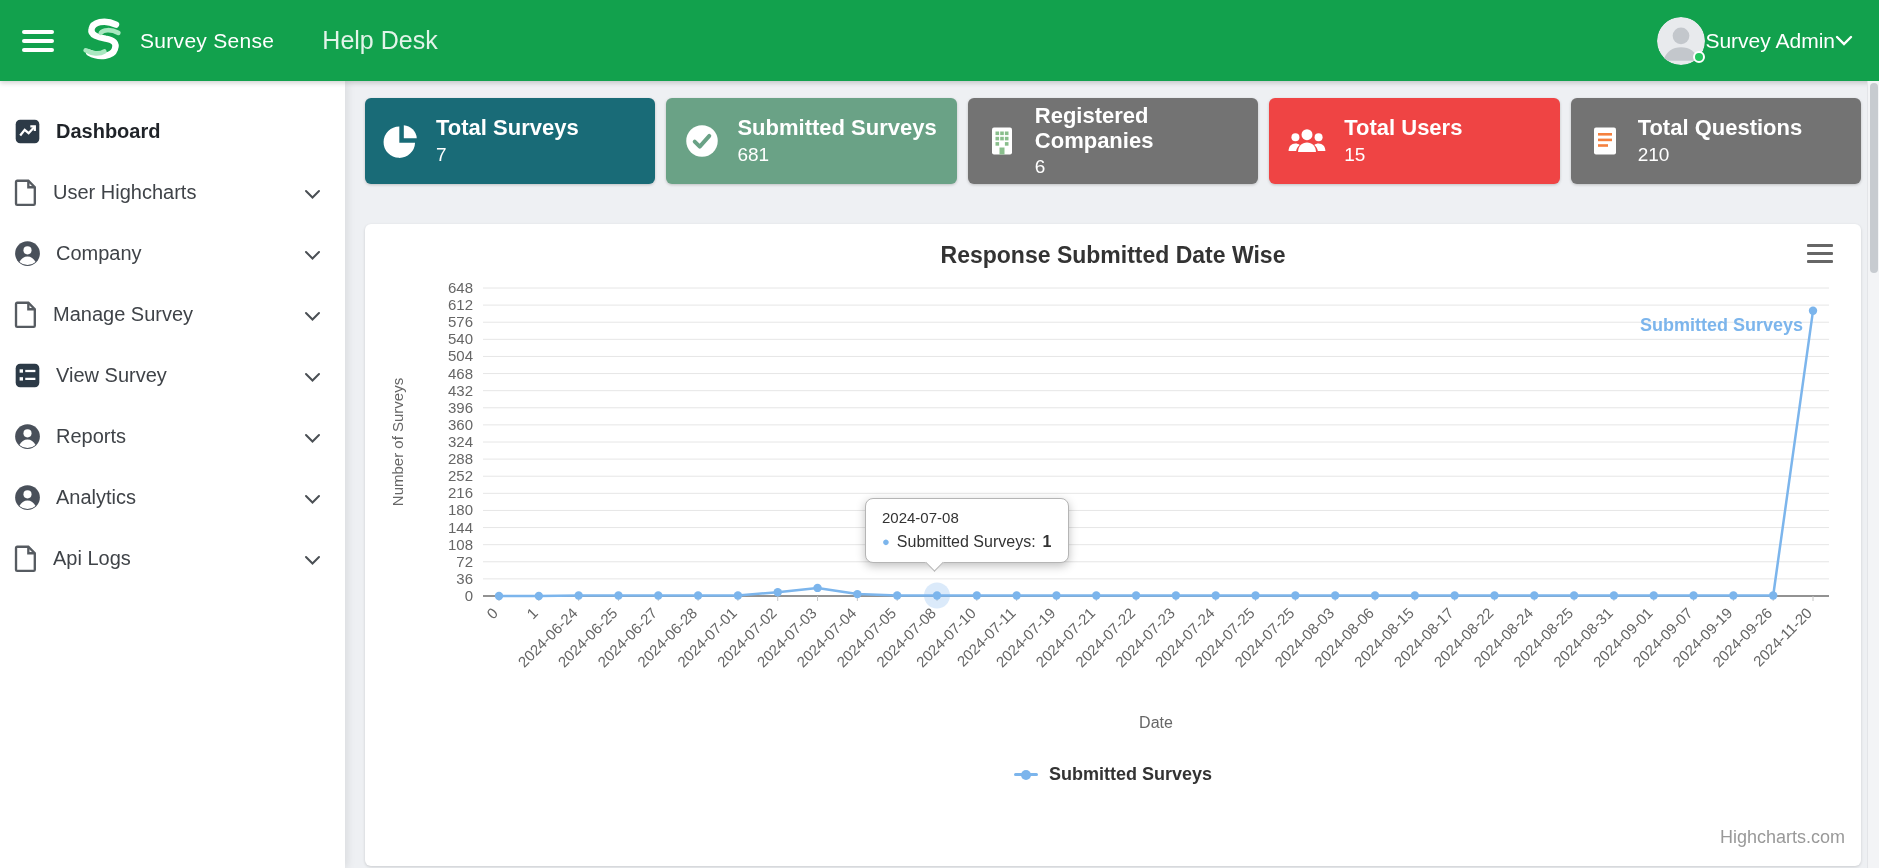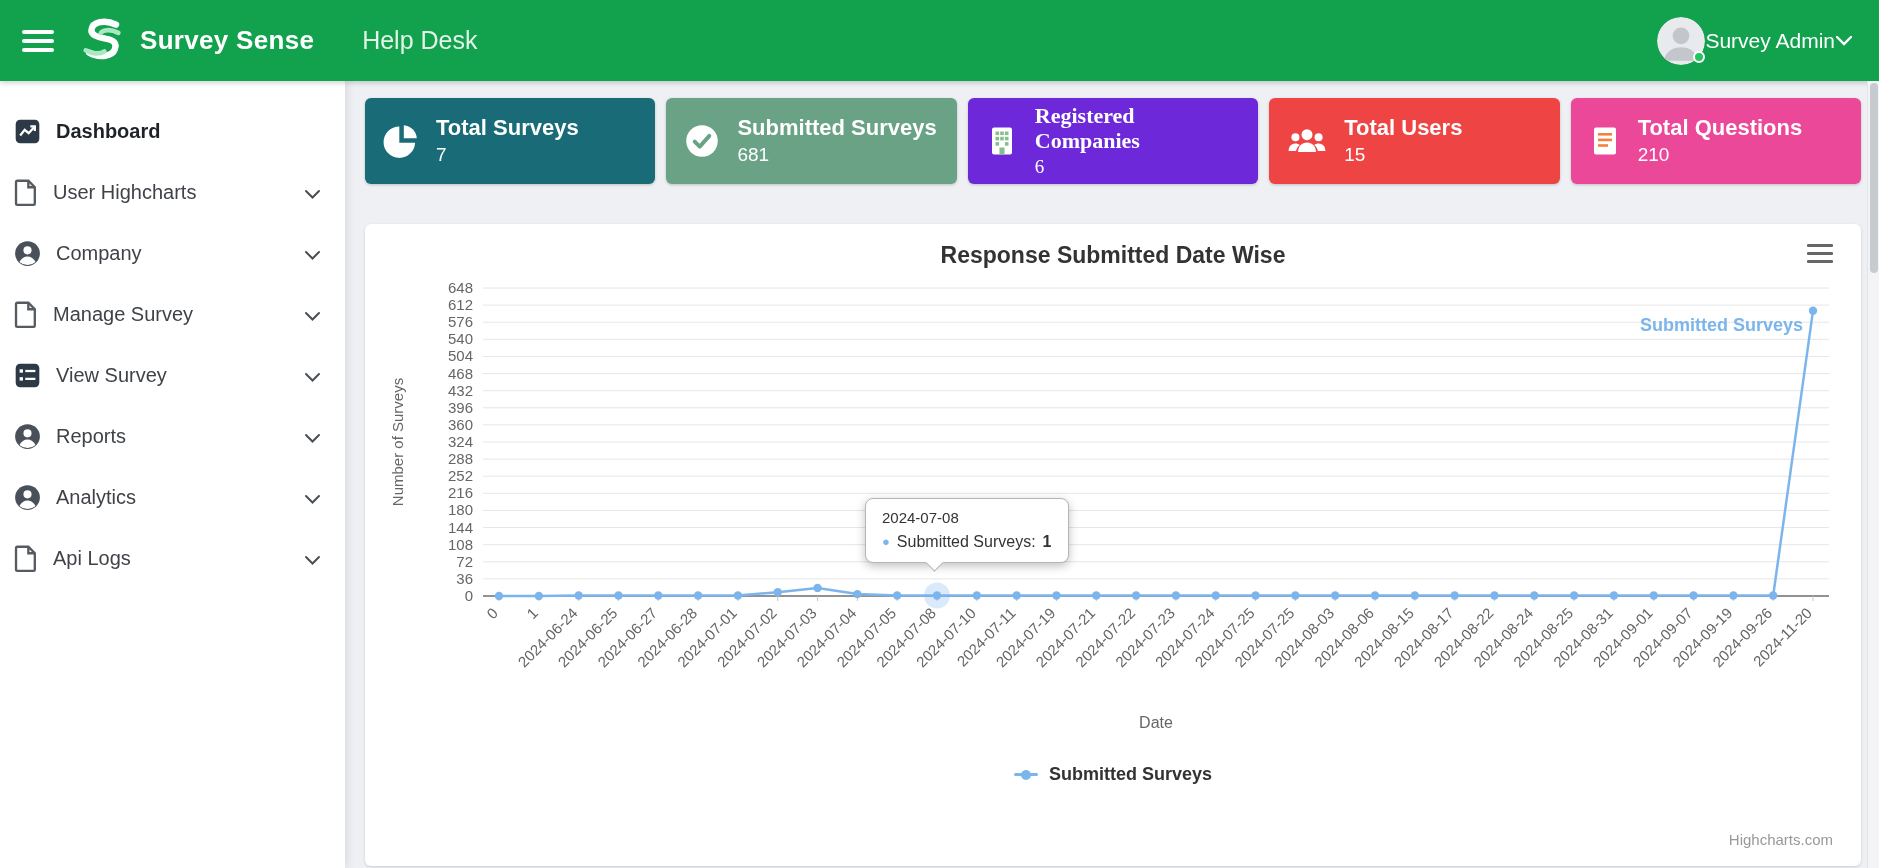--- a/index.html
+++ b/index.html
@@ -3,21 +3,21 @@
 <meta charset="utf-8">
 <style>
   *{margin:0;padding:0;box-sizing:border-box}
   html,body{width:1879px;height:868px;overflow:hidden;font-family:"Liberation Sans",sans-serif;background:#eef0f3}
 
   
   .topbar{height:81px;background:#12a14d;display:flex;align-items:center;padding:0 26px 0 14px;position:relative;z-index:6;box-shadow:0 2px 5px rgba(0,0,0,.18)}
   .hamburger{width:32px;display:flex;flex-direction:column;gap:5px;cursor:pointer;margin:0 20px 0 8px}
   .hamburger span{height:4px;background:#fff;border-radius:2px}
   .logo-wrap{margin-right:10px;display:flex;align-items:center}
-  .brand{color:#fff;font-size:26px;font-weight:700;letter-spacing:.3px}
+  .brand{color:#fff;font-size:21px;font-weight:400;letter-spacing:.3px}
   .help{color:rgba(255,255,255,.88);font-size:25px;margin-left:48px;cursor:pointer}
   .user{margin-left:auto;display:flex;align-items:center;cursor:pointer}
   .avatar{width:48px;height:48px;border-radius:50%;position:relative;flex:0 0 auto}
   .avatar svg{border-radius:50%;display:block}
   .status-dot{position:absolute;right:0;bottom:2px;width:12px;height:12px;border-radius:50%;background:#22c55e;border:2px solid #fff}
   .username{color:#fff;font-size:21px}
 
   
   .layout{display:flex;height:787px}
   .sidebar{width:345px;background:#fff;box-shadow:3px 0 8px rgba(0,0,0,.08);padding-top:20px;z-index:3;flex:0 0 auto}
@@ -46,21 +46,21 @@
   #chart-svg{display:block}
   .tooltip{position:absolute;background:#fff;border:1px solid #b5b5b5;border-radius:8px;padding:10px 16px 11px;box-shadow:0 3px 10px rgba(0,0,0,.25);min-width:192px;z-index:4}
   .tooltip::after{content:"";position:absolute;left:62px;bottom:-7px;width:12px;height:12px;background:#fff;border-right:1px solid #b5b5b5;border-bottom:1px solid #b5b5b5;transform:rotate(45deg)}
   .tt-date{font-size:15px;color:#333;margin-bottom:7px}
   .tt-row{font-size:16px;color:#333;display:flex;align-items:center;gap:7px;white-space:nowrap}
   .tt-bullet{font-size:13px;line-height:1}
   .legend{display:flex;align-items:center;justify-content:center;gap:11px;margin-top:14px;cursor:pointer}
   .legend-marker{width:24px;height:3px;border-radius:2px;position:relative}
   .legend-marker i{position:absolute;left:50%;top:50%;transform:translate(-50%,-50%);width:10px;height:10px;border-radius:50%;display:block}
   .legend-label{font-size:18px;font-weight:700;color:#333}
-  .credit{position:absolute;right:28px;bottom:18px;font-size:15px;color:#999;cursor:pointer}
+  .credit{position:absolute;right:16px;bottom:18px;font-size:18px;color:#999;cursor:pointer}
 
   
   .vscroll{position:fixed;right:0;top:81px;width:12px;height:787px;background:#f3f4f6;border-left:1px solid #e3e5e8;z-index:7}
   .vscroll .thumb{position:absolute;top:2px;left:2px;width:8px;height:190px;background:#c7cbd0;border-radius:4px;cursor:pointer}
 </style>
 </head>
 <body>
 
 <header class="topbar">
   <div class="hamburger">
@@ -203,21 +203,21 @@
             <svg width="36" height="36" viewBox="0 0 32 32">
               <circle cx="16" cy="16" r="14" fill="#fff"></circle>
               <polyline points="9.5,16.5 14,21 22.5,11.5" fill="none" stroke="#6aa286" stroke-width="3.5" stroke-linecap="round" stroke-linejoin="round"></polyline>
             </svg>
           </span>
           <div>
             <div class="t">Submitted Surveys</div>
             <div class="v">681</div>
           </div>
         </div>
-        <div class="card" style="background: #6d28d9; font-family: Liberation Serif, serif;">
+        <div class="card" style="background: #737373;">
           <span class="icn">
             <svg width="32" height="36" viewBox="0 0 32 32">
               <rect x="6" y="2.5" width="20" height="27" rx="2" fill="#fff"></rect>
               <rect x="9.5" y="6.5" width="3.6" height="3.6" fill="#89be8c"></rect>
               <rect x="14.2" y="6.5" width="3.6" height="3.6" fill="#89be8c"></rect>
               <rect x="18.9" y="6.5" width="3.6" height="3.6" fill="#89be8c"></rect>
               <rect x="9.5" y="11.8" width="3.6" height="3.6" fill="#89be8c"></rect>
               <rect x="14.2" y="11.8" width="3.6" height="3.6" fill="#89be8c"></rect>
               <rect x="18.9" y="11.8" width="3.6" height="3.6" fill="#89be8c"></rect>
               <rect x="9.5" y="17.1" width="3.6" height="3.6" fill="#89be8c"></rect>
@@ -239,21 +239,21 @@
               <path d="M36.5 25.5c0-4.5-2.8-7.2-6.5-7.2-1.6 0-3 .5-4.1 1.4 1.9 1.4 3.1 3.4 3.4 5.8z" fill="#fff"></path>
               <circle cx="19" cy="10" r="5.2" fill="#fff"></circle>
               <path d="M10.5 26.5c0-5.5 3.7-9 8.5-9s8.5 3.5 8.5 9z" fill="#fff"></path>
             </svg>
           </span>
           <div>
             <div class="t">Total Users</div>
             <div class="v">15</div>
           </div>
         </div>
-        <div class="card" style="background: #ec4899;">
+        <div class="card" style="background: #737373;">
           <span class="icn">
             <svg width="32" height="36" viewBox="0 0 32 32">
               <rect x="5" y="2.5" width="22" height="27" rx="2" fill="#fff"></rect>
               <rect x="9" y="8" width="14" height="2.6" fill="#f5813f"></rect>
               <rect x="9" y="13.6" width="14" height="2.6" fill="#f5813f"></rect>
               <rect x="9" y="19.2" width="10" height="2.6" fill="#f5813f"></rect>
             </svg>
           </span>
           <div>
             <div class="t">Total Questions</div>

